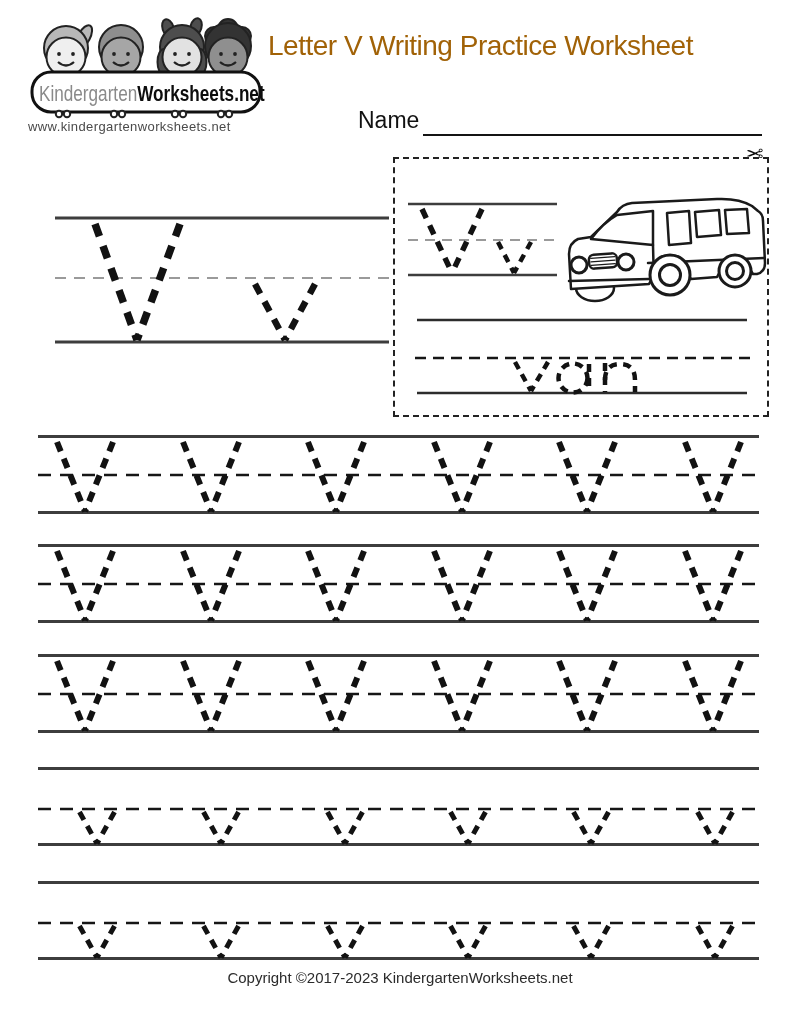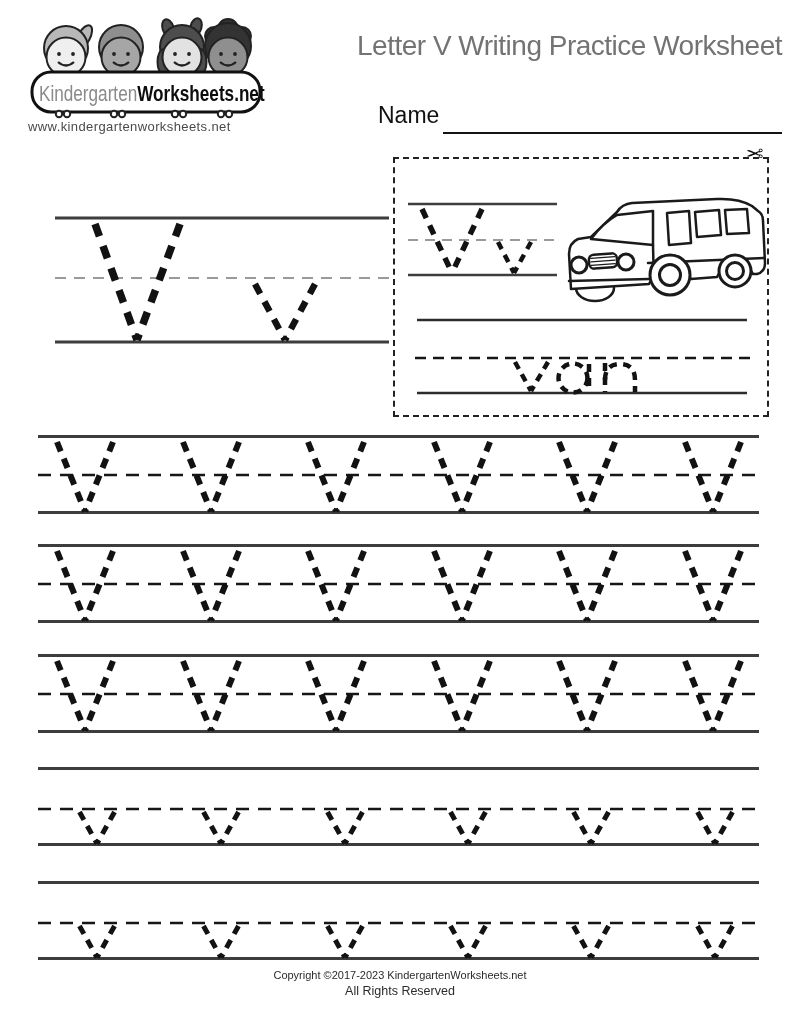--- a/index.html
+++ b/index.html
@@ -5,45 +5,45 @@
   html,body{margin:0;padding:0;}
   body{
     width:800px;height:1035px;position:relative;background:#ffffff;
     font-family:"Liberation Sans", sans-serif;overflow:hidden;
   }
   
   .logo-svg{position:absolute;left:26px;top:12px;width:240px;height:110px;}
   .site-url{position:absolute;left:28px;top:119px;font-size:13px;color:#4a4a4a;letter-spacing:.4px;}
   .sheet-title{
     position:absolute;left:268px;top:30px;width:514px;margin:0;
-    text-align:right;font-size:28px;font-weight:500;color:#737373;letter-spacing:-.5px;
+    text-align:left;font-size:28px;font-weight:500;color:#a16207;letter-spacing:-.5px;
   }
   .name-row{
     position:absolute;left:358px;top:104px;width:404px;height:34px;
-    display:flex;align-items:flex-start;margin-left:20px;
+    display:flex;align-items:center;
   }
   .name-label{font-size:23px;color:#111;line-height:1;padding-bottom:2px;}
   .name-line{flex:1;margin-left:4px;border-bottom:2.6px solid #141414;height:28px;}
   
   .example-box{
     position:absolute;left:393px;top:157px;width:372px;height:256px;
     border:2px dashed #222;
   }
   .example-box svg{position:absolute;left:0;top:0;}
   .scissors{
     position:absolute;left:746px;top:143px;font-size:21px;color:#0c0c0c;
     display:inline-block;transform:scaleX(-1);line-height:1;
   }
   
   .left-practice{position:absolute;left:38px;top:205px;width:352px;height:145px;}
   .practice-row{position:absolute;left:38px;width:724px;height:84px;}
   .row-0{top:434px;} .row-1{top:543px;} .row-2{top:653px;} .row-3{top:766px;} .row-4{top:880px;}
   
   .footer{position:absolute;left:0;top:969px;width:800px;text-align:center;color:#2b2b2b;}
-  .footer .line1{font-size:11px;}
+  .footer .line1{font-size:15px;}
   .footer .line2{font-size:12.5px;margin-top:3px;}
 </style>
 </head>
 <body>
 
 <svg class="logo-svg" viewBox="0 0 240 110" aria-hidden="true">
 
   <g stroke="#222" stroke-width="2">
     <ellipse cx="58" cy="25" rx="6" ry="13" fill="#b8b8b8" transform="rotate(28 58 25)"></ellipse>
     <circle cx="40" cy="36" r="22" fill="#b8b8b8"></circle>
@@ -329,14 +329,13 @@
         <line x1="570.5" y1="46" x2="553" y2="77.5"></line>
       </g>
       <g stroke="#121212" stroke-width="5" stroke-dasharray="9 7">
         <line x1="659.5" y1="46" x2="677" y2="77.5"></line>
         <line x1="694.5" y1="46" x2="677" y2="77.5"></line>
       </g>
     </svg></div>
 
 <div class="footer">
   <div class="line1">Copyright ©2017-2023 KindergartenWorksheets.net</div>
-  <div class="line2">All Rights Reserved</div>
 </div>
 
 </body></html>

